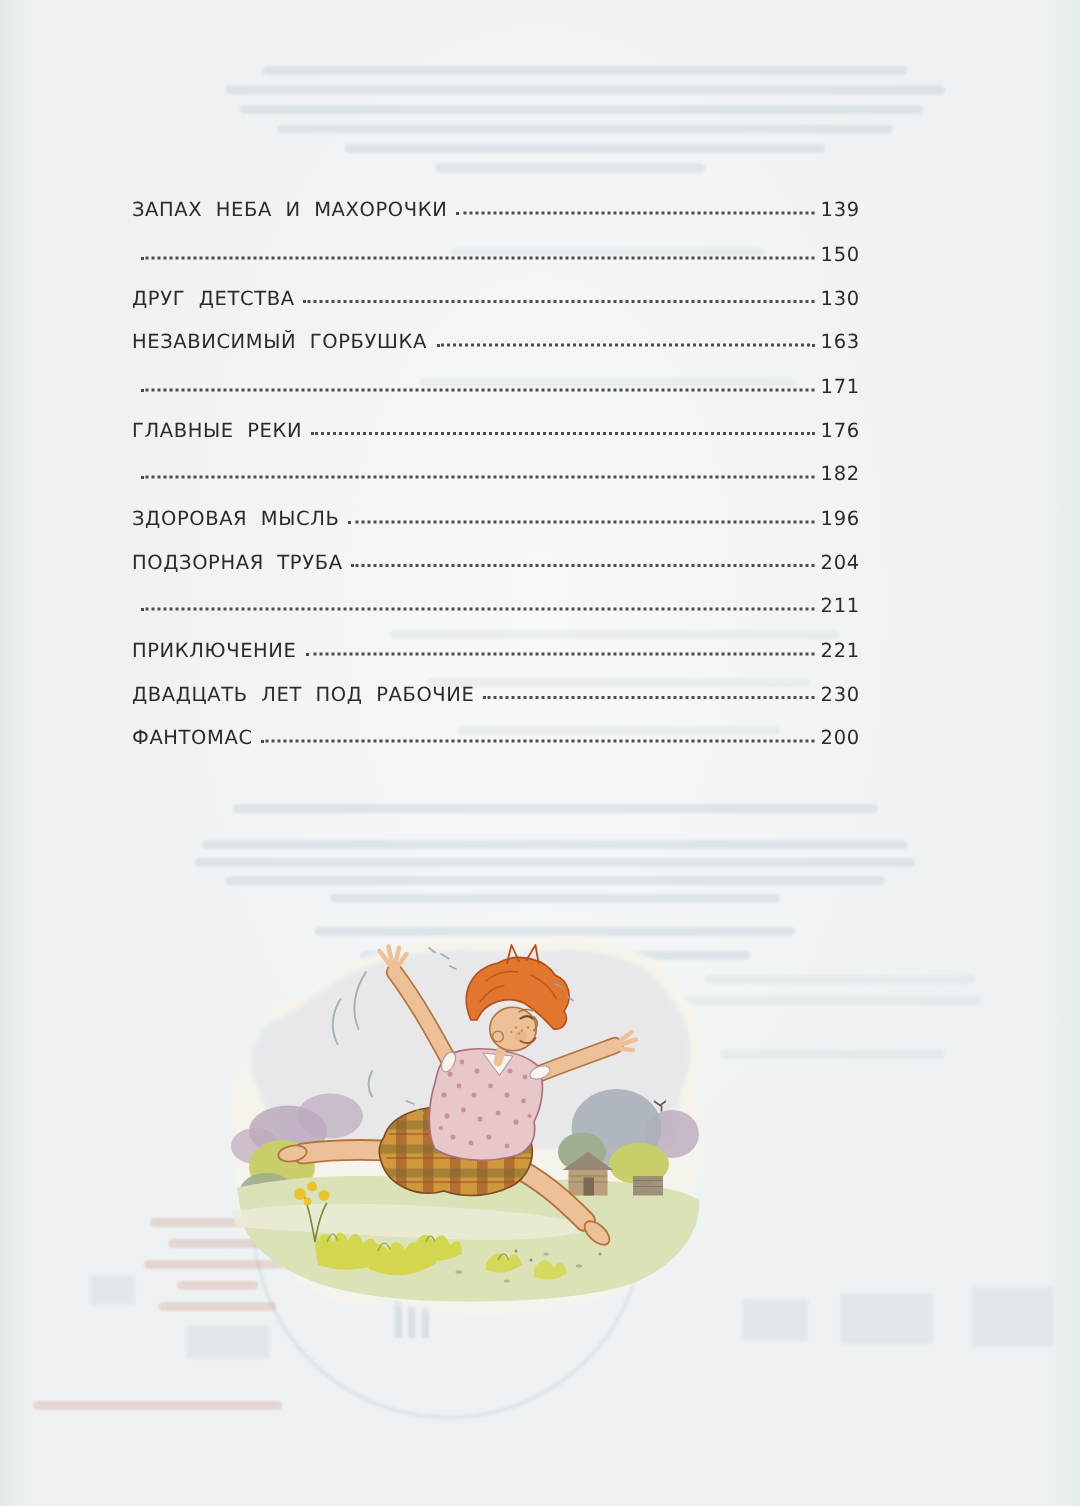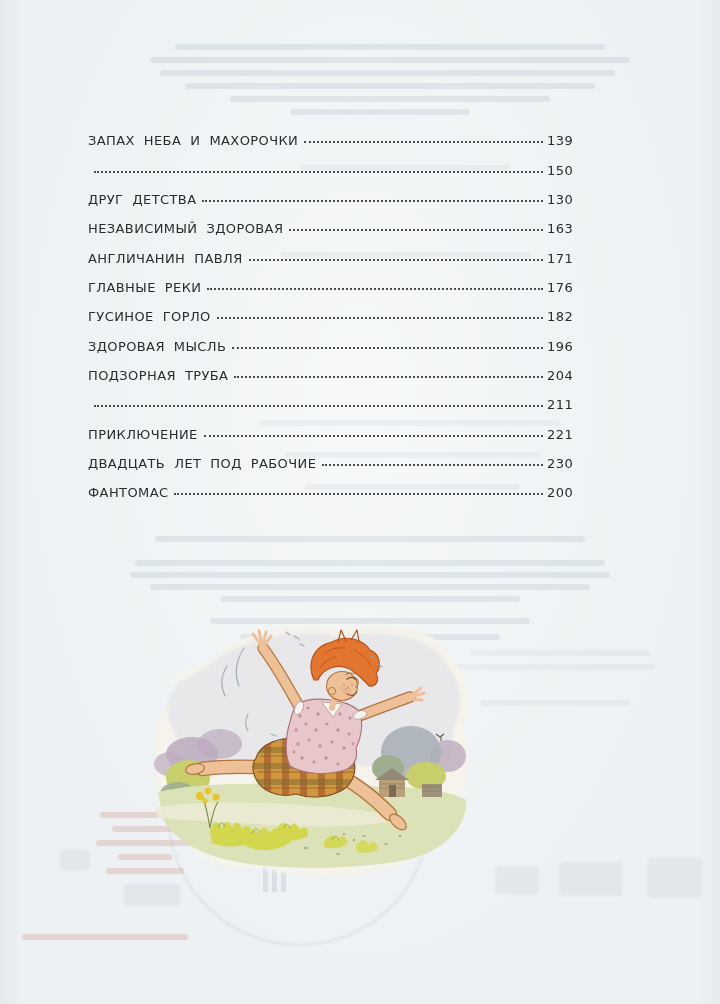--- a/index.html
+++ b/index.html
@@ -96,36 +96,34 @@
     <div class="toc-row">
       <span class="leader"></span>
       <span class="toc-page">150</span>
     </div>
     <div class="toc-row">
       <span class="toc-title">ДРУГ ДЕТСТВА</span>
       <span class="leader"></span>
       <span class="toc-page">130</span>
     </div>
     <div class="toc-row">
-      <span class="toc-title">НЕЗАВИСИМЫЙ ЗДОРОВАЯ</span>
+      <span class="toc-title">НЕЗАВИСИМЫЙ ГОРБУШКА</span>
       <span class="leader"></span>
       <span class="toc-page">163</span>
     </div>
     <div class="toc-row">
-      <span class="toc-title">АНГЛИЧАНИН ПАВЛЯ</span>
       <span class="leader"></span>
       <span class="toc-page">171</span>
     </div>
     <div class="toc-row">
       <span class="toc-title">ГЛАВНЫЕ РЕКИ</span>
       <span class="leader"></span>
       <span class="toc-page">176</span>
     </div>
     <div class="toc-row">
-      <span class="toc-title">ГУСИНОЕ ГОРЛО</span>
       <span class="leader"></span>
       <span class="toc-page">182</span>
     </div>
     <div class="toc-row">
       <span class="toc-title">ЗДОРОВАЯ МЫСЛЬ</span>
       <span class="leader"></span>
       <span class="toc-page">196</span>
     </div>
     <div class="toc-row">
       <span class="toc-title">ПОДЗОРНАЯ ТРУБА</span>

